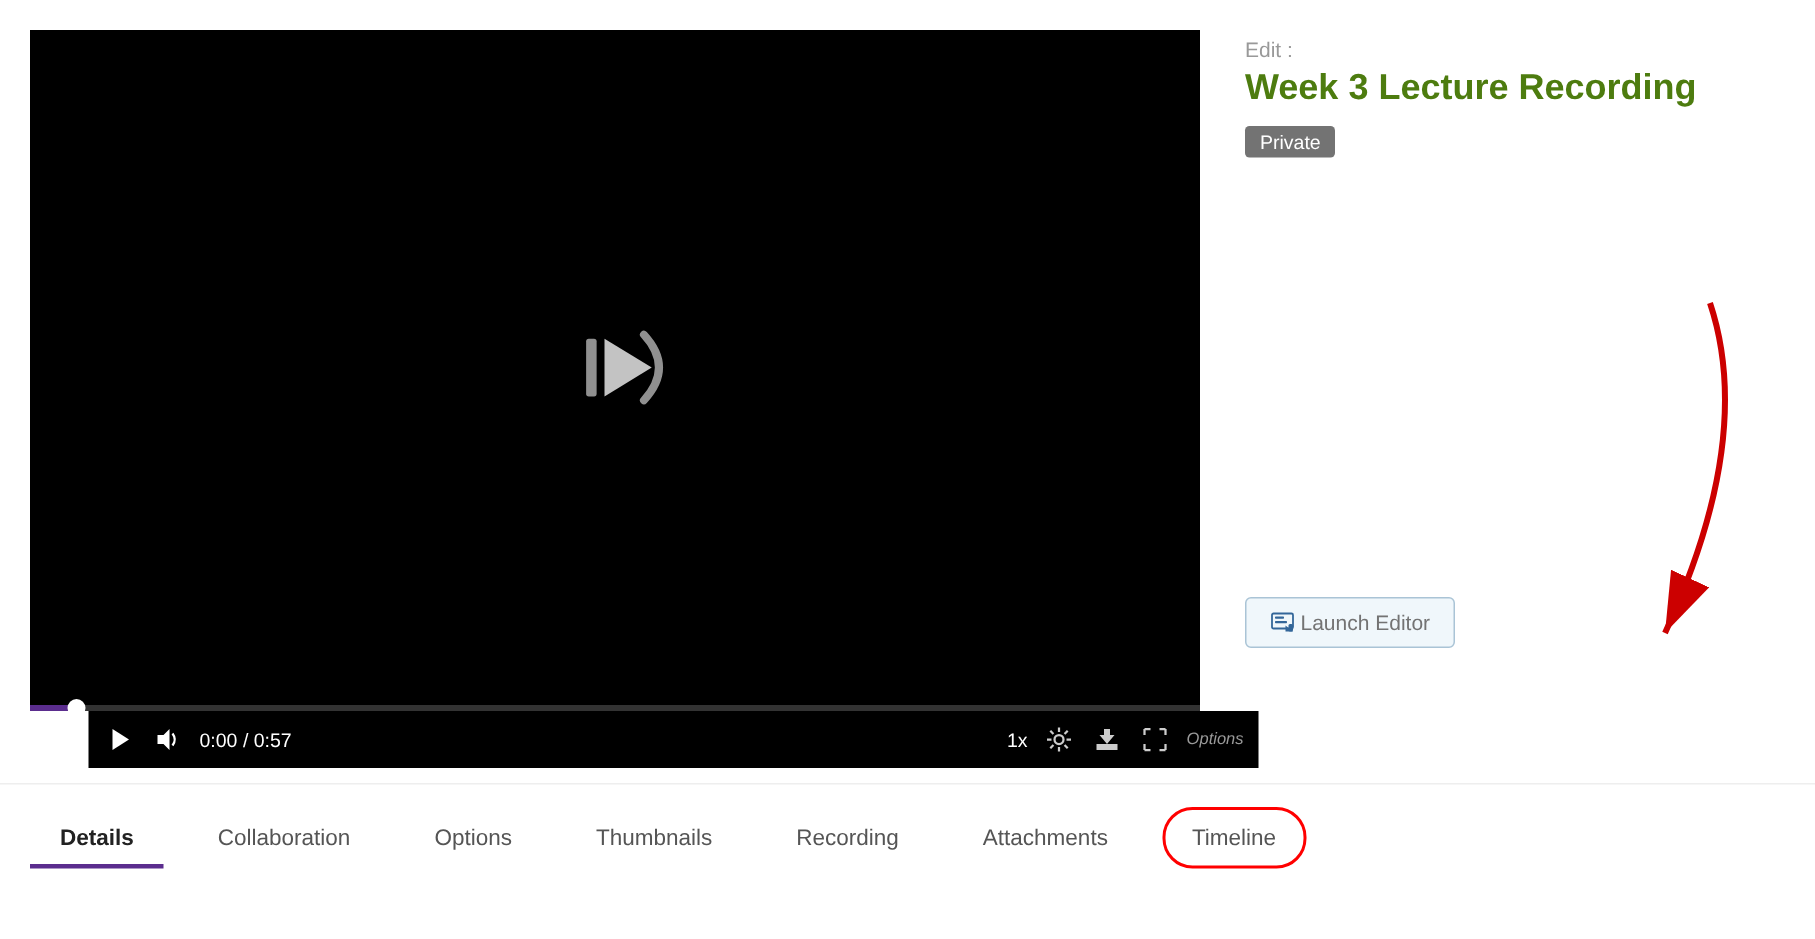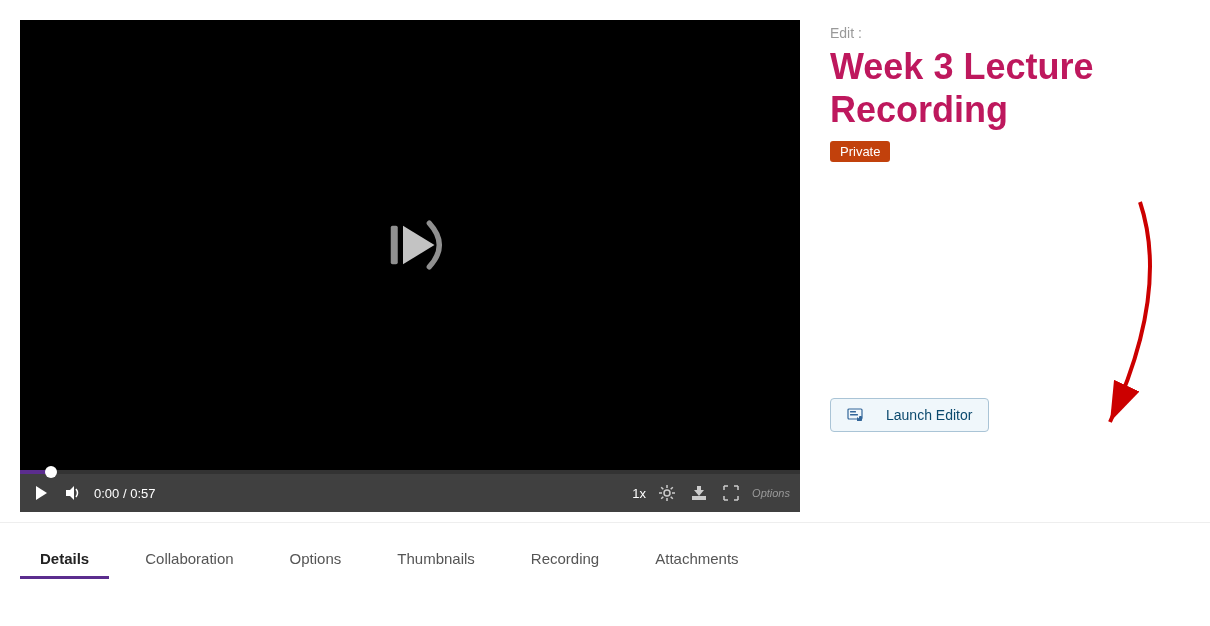--- a/index.html
+++ b/index.html
@@ -57,26 +57,27 @@
       height: 12px;
       background: #fff;
       border-radius: 50%;
       position: absolute;
       right: -6px;
       top: -4px;
     }
 
     .video-controls {
       width: 100%;
-      background: #404040;
+      background: #000000;
       height: 38px;
       display: flex;
       align-items: center;
       padding: 0 10px;
       gap: 10px;
+      margin-left: 39px;
     }
 
     .control-btn {
       background: none;
       border: none;
       cursor: pointer;
       color: #fff;
       display: flex;
       align-items: center;
       justify-content: center;
@@ -111,46 +112,46 @@
       position: relative;
     }
 
     .edit-label {
       color: #999;
       font-size: 14px;
       margin-bottom: 4px;
     }
 
     .video-title {
-      font-size: 36px;
+      font-size: 24px;
       font-weight: bold;
-      color: #be185d;
+      color: #4d7c0f;
       margin-bottom: 10px;
       line-height: 1.2;
     }
 
     .private-badge {
       display: inline-block;
-      background: #c2410c;
+      background: #737373;
       color: #fff;
       font-size: 13px;
       padding: 3px 10px;
       border-radius: 3px;
     }
 
     .launch-editor-btn {
       position: absolute;
       bottom: 80px;
       left: 0;
       display: flex;
       align-items: center;
-      gap: 23px;
+      gap: 4px;
       border: 1px solid #aac4d6;
       background: #f0f7fb;
-      color: #0c4a6e;
+      color: #737373;
       padding: 8px 16px;
       border-radius: 4px;
       font-size: 14px;
       cursor: pointer;
     }
 
     
     .tabs-section {
       padding: 15px 20px 0 20px;
       border-top: 1px solid #eee;
@@ -298,14 +299,15 @@
 </div>
 
 <div class="tabs-section">
   <ul class="tabs-list">
     <li class="tab-item active">Details</li>
     <li class="tab-item">Collaboration</li>
     <li class="tab-item">Options</li>
     <li class="tab-item">Thumbnails</li>
     <li class="tab-item">Recording</li>
     <li class="tab-item">Attachments</li>
+    <li class="tab-item highlighted">Timeline</li>
   </ul>
 </div>
 
 </body></html>

